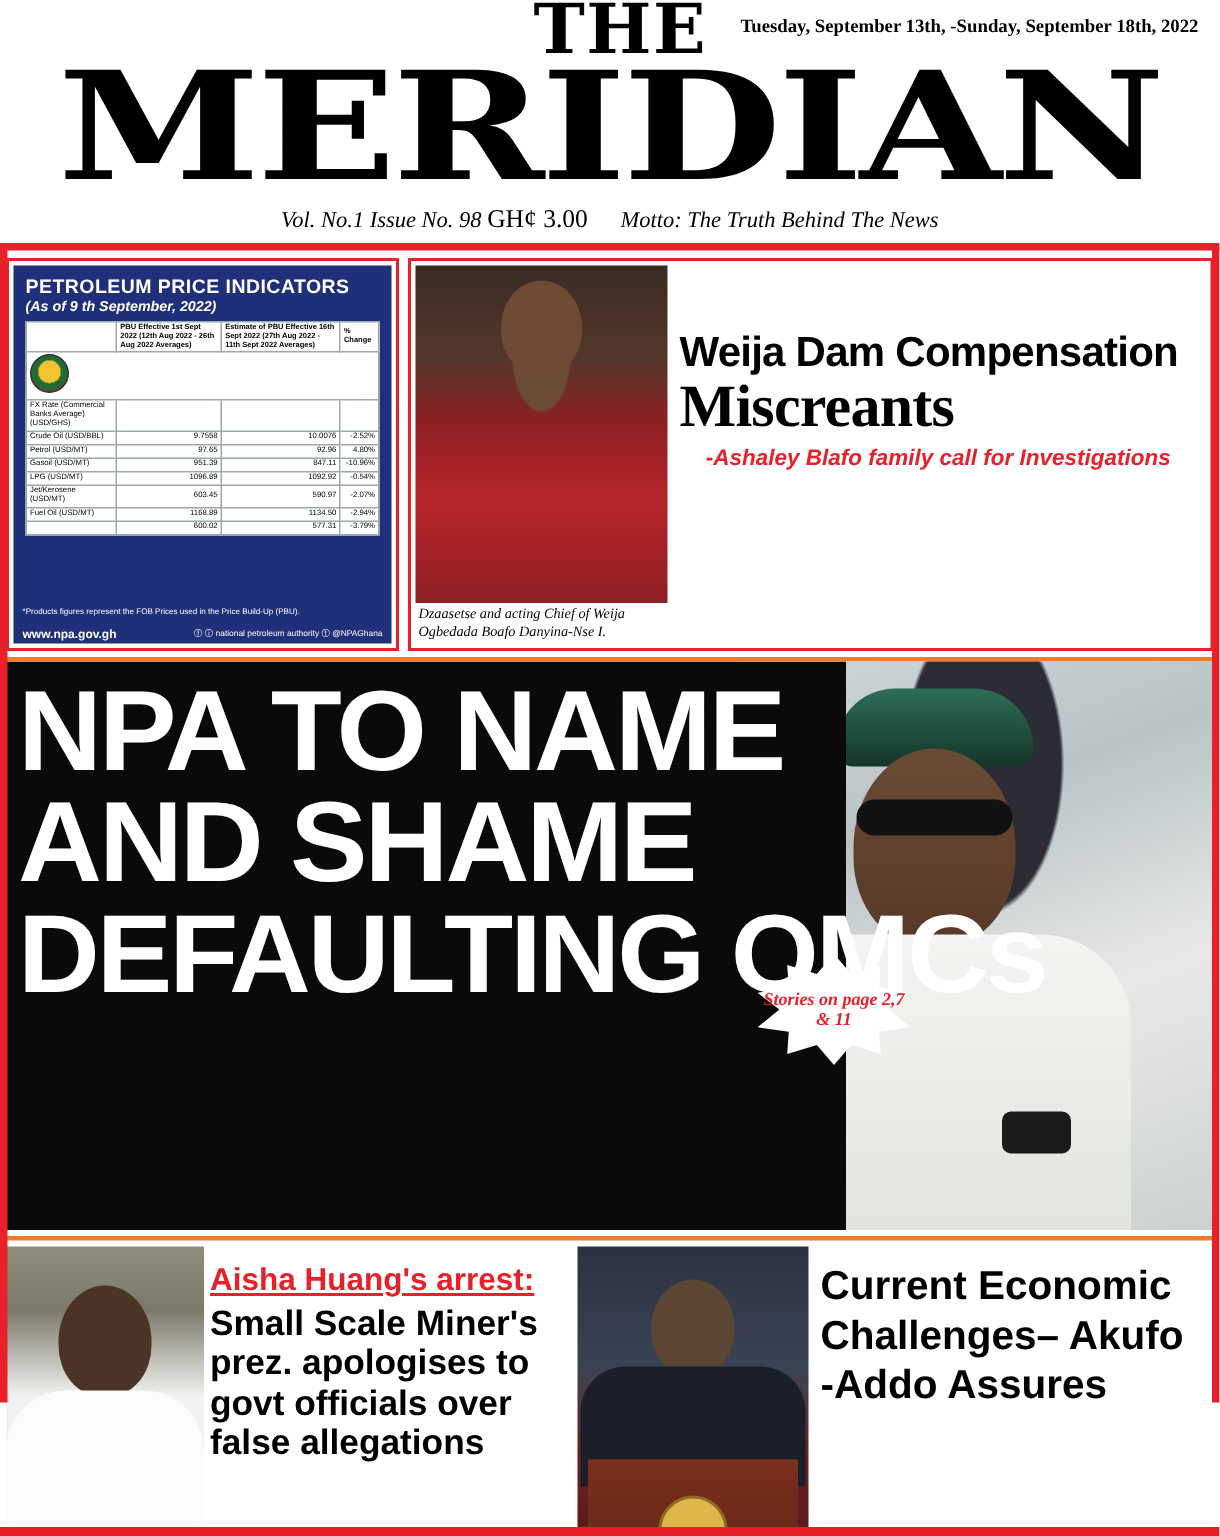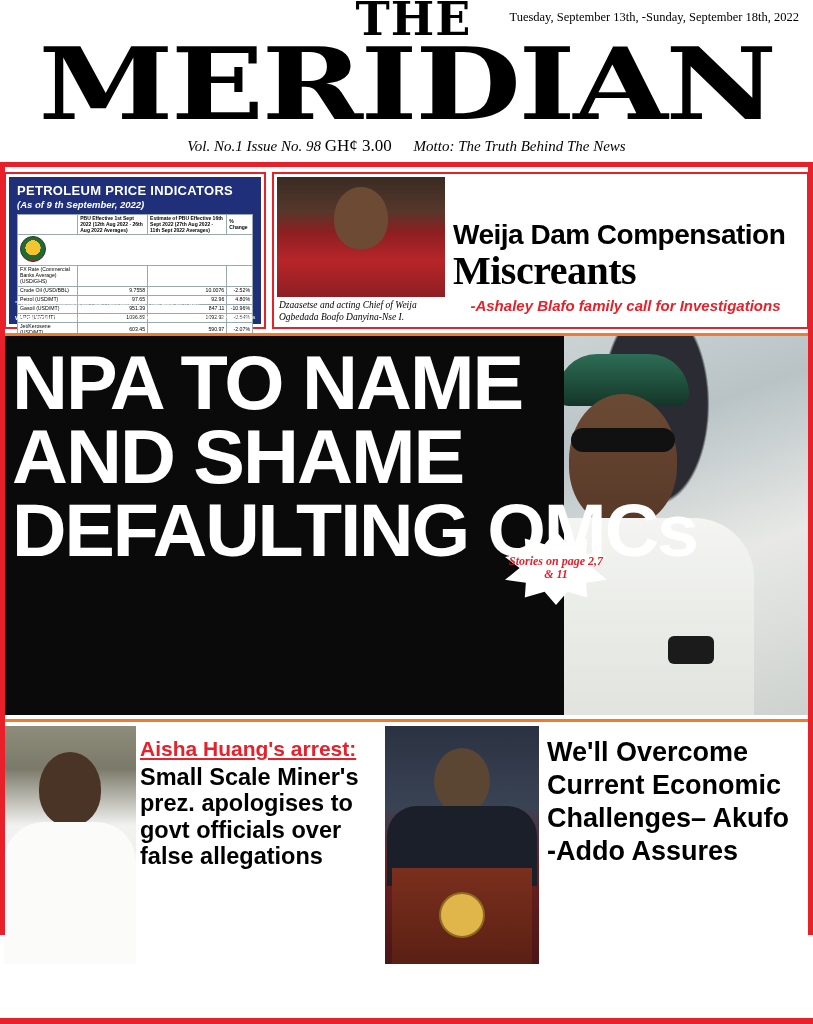--- a/index.html
+++ b/index.html
@@ -10,21 +10,21 @@
     overflow: hidden;
   }
   .page { position: relative; width: 813px; height: 1024px; background:#fff; }
 
   
   .masthead { position: relative; height: 162px; }
   .issue-date {
     position: absolute; top: 10px; left: 0; right: 14px;
     text-align: right;
     font-family: "Liberation Serif", serif;
-    font-weight: normal; font-size: 12.5px; color: #000;
+    font-weight: bold; font-size: 12.5px; color: #000;
   }
   .paper-title {
     position: absolute; top: -4px; left: 0; width: 100%;
     text-align: center;
     font-family: "DejaVu Serif", serif;
     font-weight: bold;
     font-size: 104px;
     line-height: 1;
     letter-spacing: -2px;
     color: #000;
@@ -50,21 +50,21 @@
     font-size: 15px; font-weight: normal; font-style: italic;
     color: #000;
   }
   .masthead-sub .vol { font-style: italic; }
   .masthead-sub .price { font-style: normal; font-size: 17px; }
   .masthead-sub .motto { font-style: italic; margin-left: 18px; }
 
   .rule-red { height: 5px; background: #e8202a; width: 100%; }
 
   
-  .toprow { display: flex; height: 162px; padding: 5px 4px 0 4px; gap: 6px; }
+  .toprow { display: flex; height: 267px; padding: 5px 4px 0 4px; gap: 6px; }
 
   .npa-box {
     width: 262px; border: 2px solid #e8202a; background: #fff;
     padding: 3px; position: relative;
   }
   .npa-inner { background: #1f2f7a; width: 100%; height: 100%; position: relative; padding: 6px 8px; }
   .npa-title {
     color: #fff; font-size: 13px; font-weight: bold; letter-spacing: .3px;
     font-family: "Liberation Sans", sans-serif;
   }
@@ -370,21 +370,20 @@
 
     <div class="bot-right">
       <div class="br-photo">
         <div class="head"></div>
         <div class="suit"></div>
         <div class="podium"></div>
         <div class="seal"></div>
       </div>
       <div class="br-text">
         <div class="br-head">
-          <span>We'll  Overcome</span>
           <span>Current Economic</span>
           <span>Challenges– Akufo</span>
           <span>-Addo Assures</span>
         </div>
       </div>
     </div>
   </div>
 
   <div class="side-strip-l"></div>
   <div class="side-strip-r"></div>

